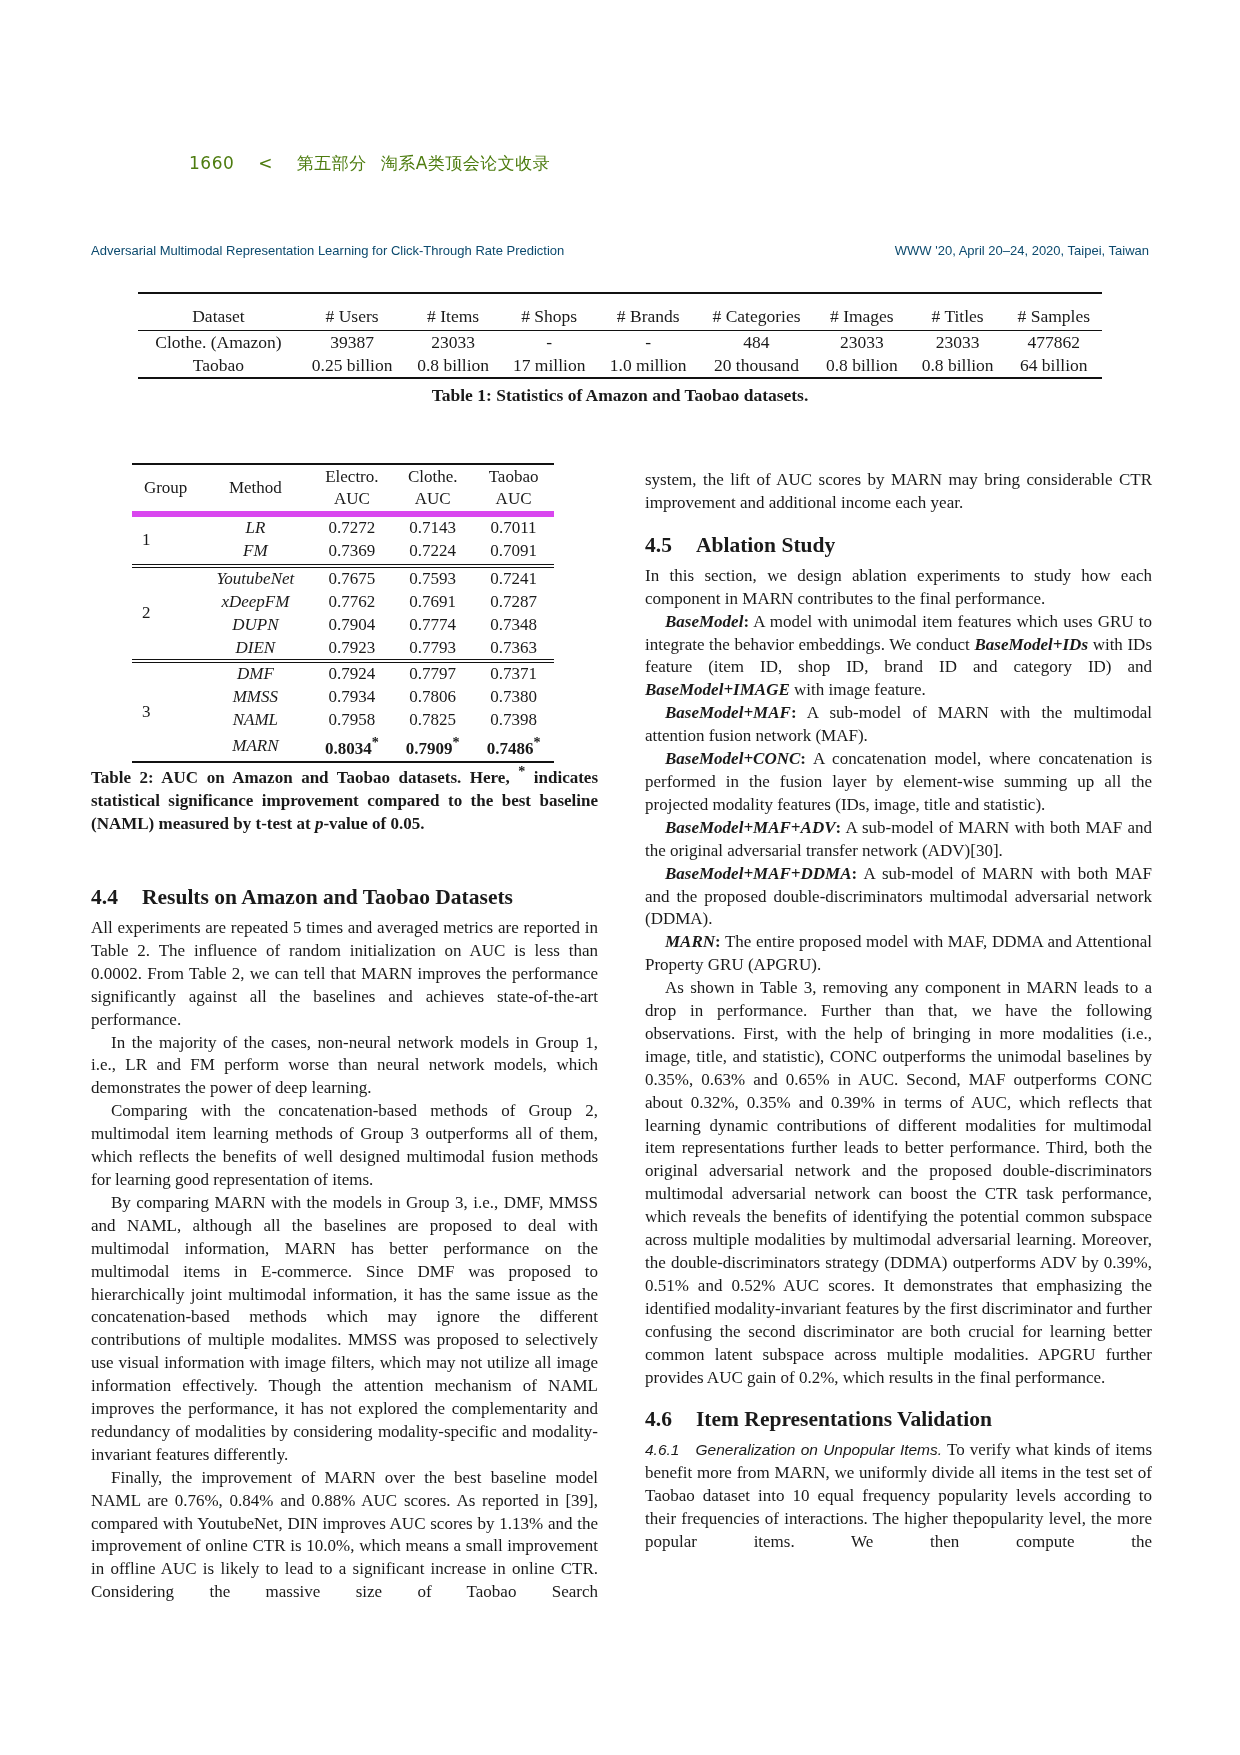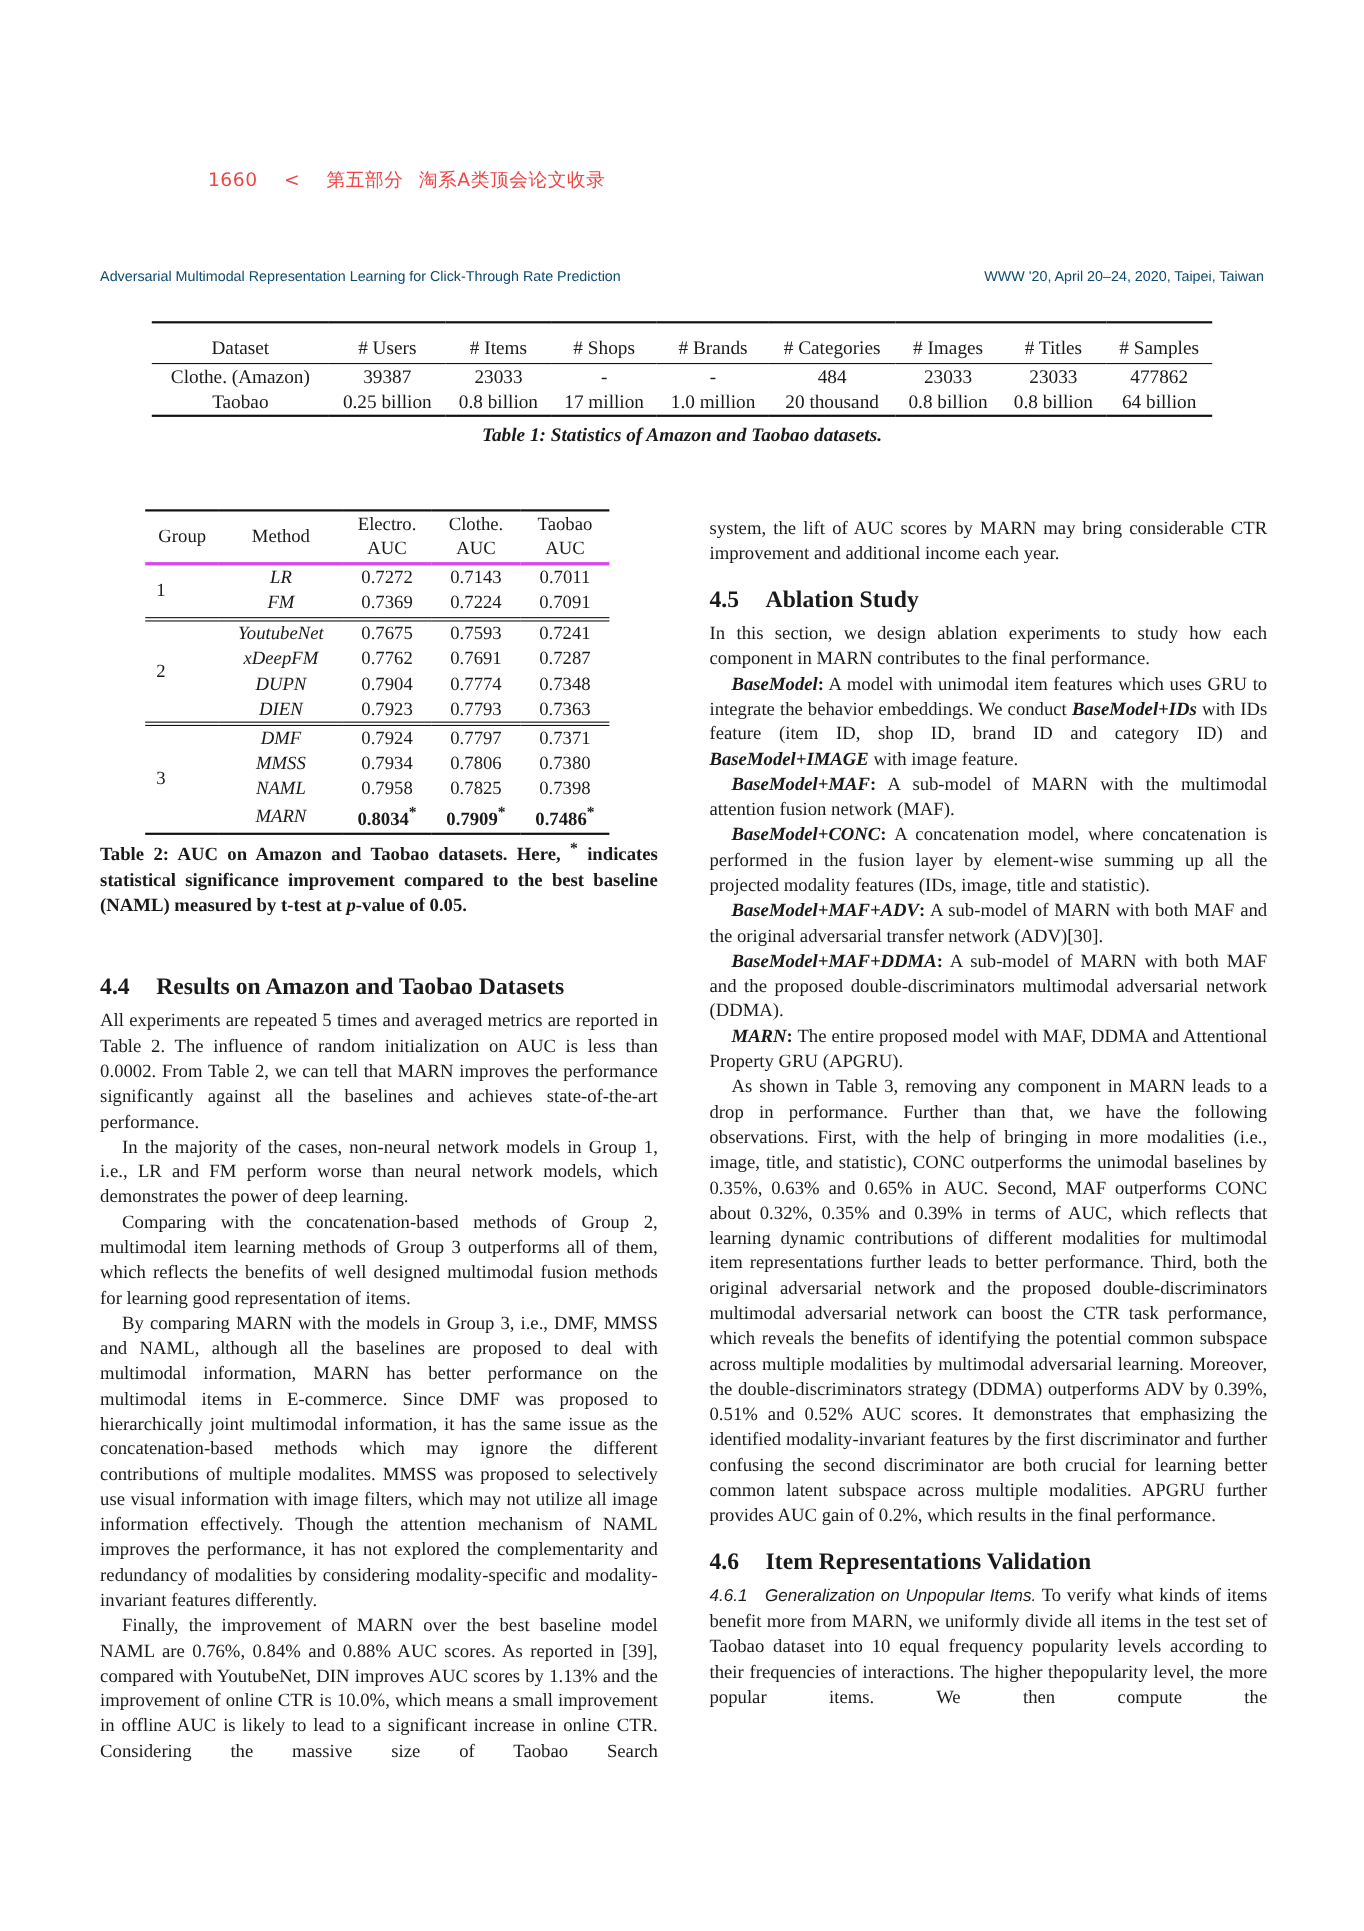--- a/index.html
+++ b/index.html
@@ -1,40 +1,40 @@
 <!DOCTYPE html>
 <html><head>
 <meta charset="utf-8">
 <style>
   html, body { margin: 0; padding: 0; background: #ffffff; }
   body { width: 1240px; height: 1755px; position: relative; overflow: hidden;
          font-family: "Liberation Serif", "DejaVu Serif", serif; color: #1a1a1a; }
   .book-header { position: absolute; left: 189px; top: 152px; font-family: "DejaVu Sans", sans-serif;
-                 font-size: 17px; color: #ef4444; letter-spacing: 0.5px; }
+                 font-size: 17px; color: #4d7c0f; letter-spacing: 0.5px; }
   .book-header span { margin-right: 18px; }
   .running-head { position: absolute; top: 243px; font-family: "Liberation Sans", sans-serif;
                   font-size: 13px; color: #0c4a6e; }
   .rh-left { left: 91px; }
   .rh-right { right: 91px; }
 
   
   .t1-wrap { position: absolute; left: 138px; top: 292px; width: 964px; }
   table.t1 { width: 100%; border-collapse: collapse; font-size: 17.5px; }
   table.t1 th { font-weight: normal; padding: 12px 4px 3px; text-align: center; }
   table.t1 td { padding: 1px 4px 1px; text-align: center; line-height: 21px; }
   table.t1 thead tr { border-top: 2px solid #111; border-bottom: 1px solid #111; }
   table.t1 tbody tr:last-child { border-bottom: 2px solid #111; }
-  .t1-caption { text-align: center; font-weight: bold; font-size: 17.5px; margin-top: 6px; font-style: italic; }
+  .t1-caption { text-align: center; font-weight: bold; font-size: 17.5px; margin-top: 6px; }
 
   
   .t2-wrap { position: absolute; left: 132px; top: 463px; width: 422px; }
   table.t2 { width: 100%; border-collapse: collapse; font-size: 17px; }
   table.t2 th { font-weight: normal; padding: 1px 4px; text-align: center; line-height: 22px; }
   table.t2 td { padding: 0 4px; text-align: center; line-height: 22.7px; }
-  table.t2 thead tr { border-top: 2px solid #111; border-bottom: 3px solid #d946ef; }
+  table.t2 thead tr { border-top: 2px solid #111; border-bottom: 6px solid #d946ef; }
   table.t2 tbody.g1 tr:last-child td { padding-bottom: 2px; }
   table.t2 tbody.g2, table.t2 tbody.g3 { border-top: 4px double #111; }
   table.t2 tbody.g3 tr:last-child { border-bottom: 2px solid #111; }
   table.t2 td.method { font-style: italic; text-align: center; }
   table.t2 td.group { text-align: left; padding-left: 10px; }
   table.t2 td.best { font-weight: bold; }
   .t2-caption { position: absolute; left: 91px; top: 760px; width: 507px; font-weight: bold;
                 font-size: 17px; line-height: 23px; text-align: justify; }
 
   

